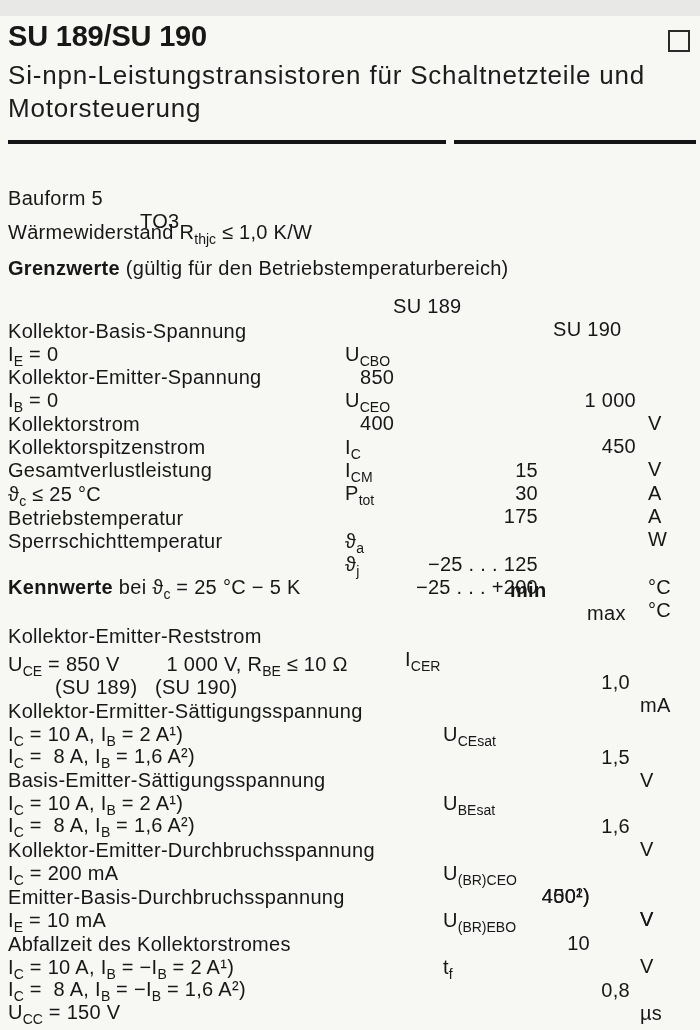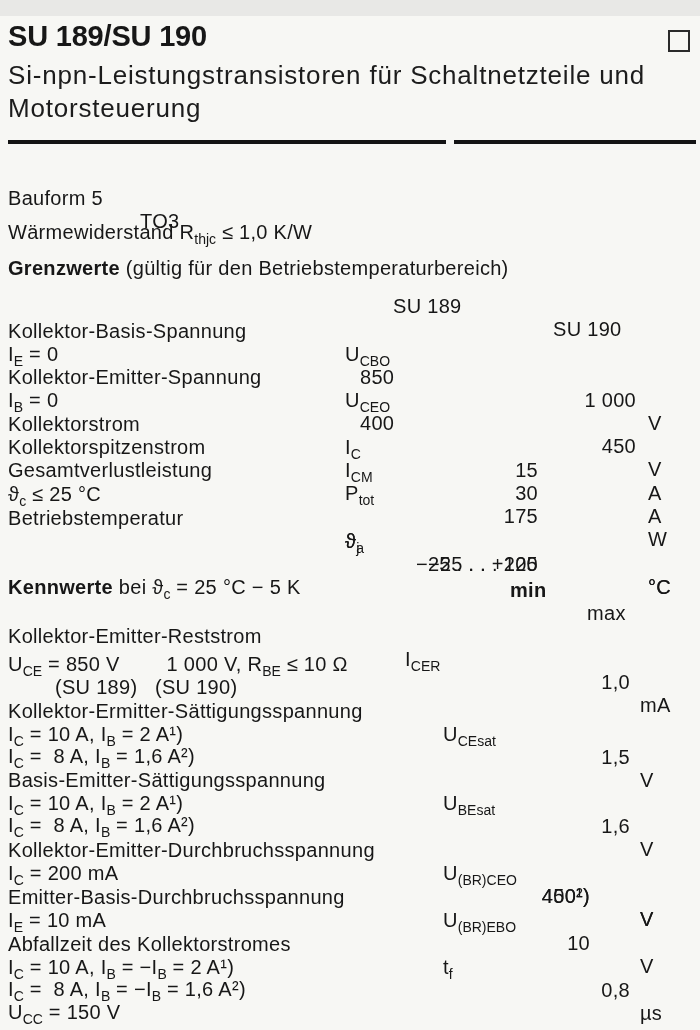--- a/index.html
+++ b/index.html
@@ -126,20 +126,21 @@
   </div>
 
   <div class="line" style="top:468px">
     <span class="lbl">Betriebstemperatur</span>
     <span class="sym">ϑ<sub>a</sub></span>
     <span class="vm">−25 . . . 125</span>
     <span class="gunit">°C</span>
   </div>
 
   <div class="line" style="top:491px">
+    <span class="lbl">Sperrschichttemperatur</span>
     <span class="sym">ϑ<sub>j</sub></span>
     <span class="vm">−25 . . . +200</span>
     <span class="gunit">°C</span>
   </div>
 
   <div class="line" style="top:537px">
     <span class="lbl"><span class="b">Kennwerte</span><span> bei ϑ<sub>c</sub> = 25 °C − 5 K</span></span>
   </div>
 
   <div class="line" style="top:540px">

